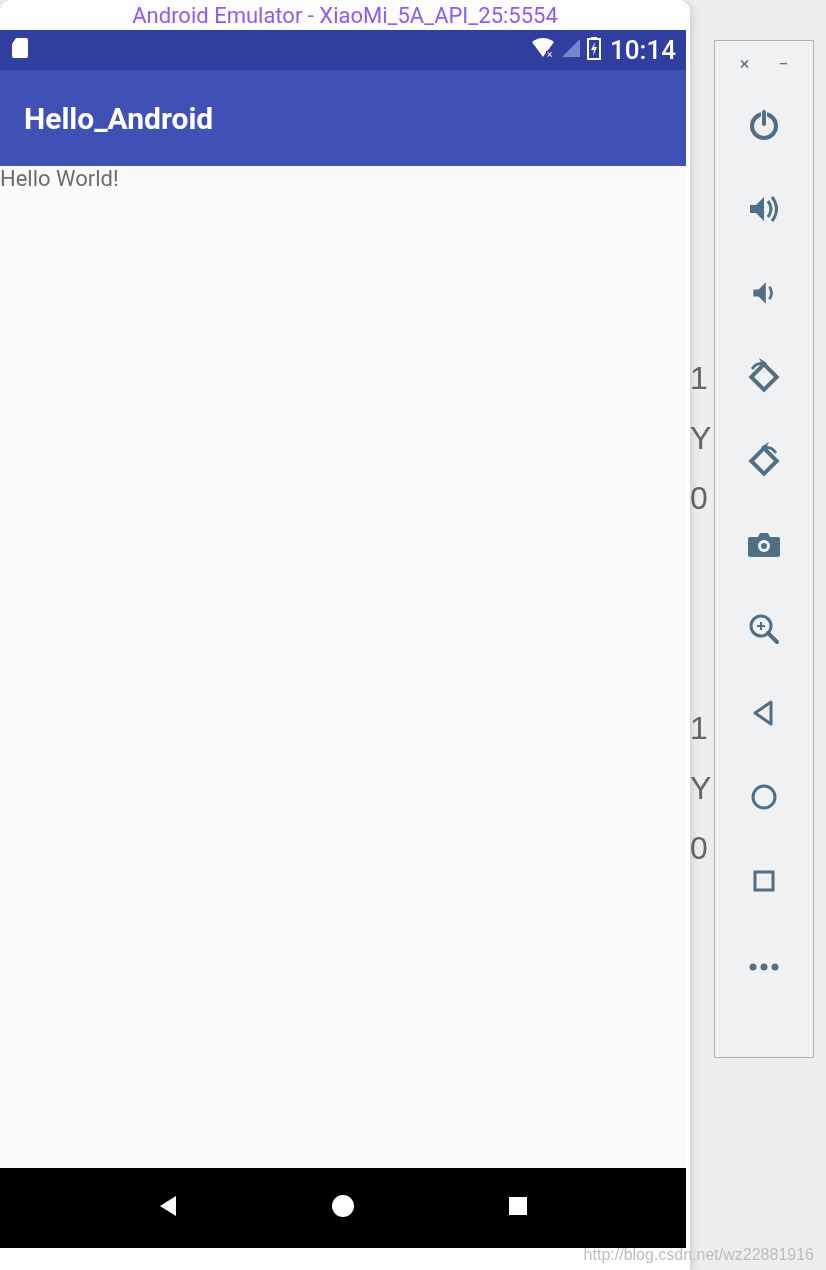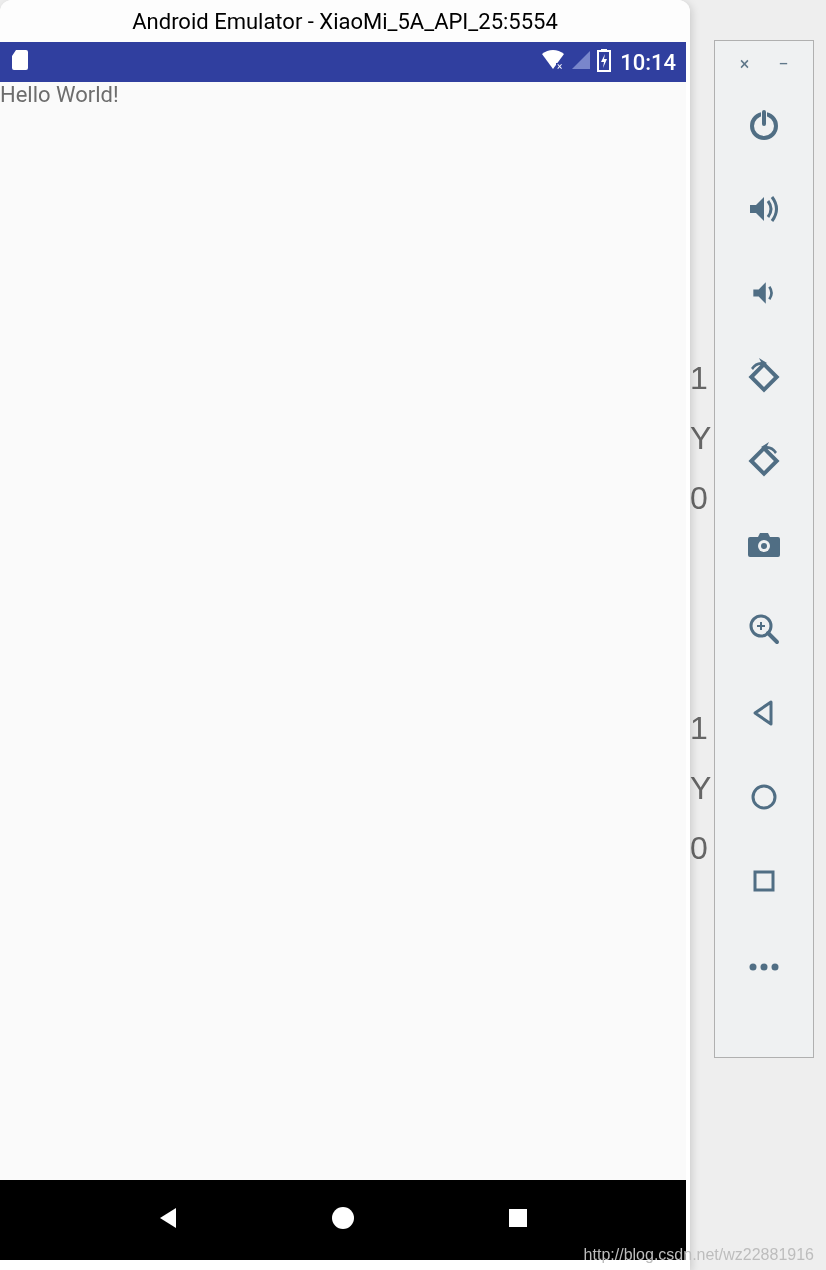--- a/index.html
+++ b/index.html
@@ -16,25 +16,25 @@
       left: 0;
       top: 0;
       width: 690px;
       height: 1270px;
       background: #ffffff;
       border-radius: 12px 12px 0 0;
       box-shadow: 2px 2px 8px rgba(0,0,0,0.15);
       overflow: hidden;
     }
     .titlebar {
-      height: 42px;
+      height: 30px;
       display: flex;
       align-items: center;
       justify-content: center;
-      color: #000000;
+      color: #8b5cf6;
       font-size: 22px;
       font-weight: 400;
       background: #fdfdfd;
     }
     .device-screen {
       width: 686px;
       height: 1218px;
       background: #fafafa;
       position: relative;
     }
@@ -42,21 +42,21 @@
       height: 40px;
       background: #303f9f;
       display: flex;
       align-items: center;
       justify-content: space-between;
       padding: 0 10px;
       color: #ffffff;
     }
     .status-left { display: flex; align-items: center; gap: 6px; }
     .status-right { display: flex; align-items: center; gap: 4px; }
-    .status-time { color: #fff; font-size: 22px; font-weight: 500; margin-left: 4px; }
+    .status-time { color: #fff; font-size: 26px; font-weight: 500; margin-left: 4px; }
     .app-bar {
       height: 96px;
       background: #3f51b5;
       display: flex;
       align-items: center;
       padding: 0 24px;
     }
     .app-title { color: #fff; font-size: 30px; font-weight: 700; }
     .content-area {
       background: #fafafa;
@@ -165,20 +165,23 @@
           <svg width="16" height="24" viewBox="0 0 16 24">
               <rect x="2" y="3" width="12" height="20" fill="none" stroke="#fff" stroke-width="2"></rect>
               <rect x="5" y="1" width="6" height="3" fill="#fff"></rect>
               <path fill="#fff" d="M9 6 L5 14 L8 14 L7 20 L11 11 L8 11 Z"></path>
             </svg>
         </span>
         <span class="status-time">10:14</span>
       </div>
     </div>
 
+    <div class="app-bar">
+      <span class="app-title">Hello_Android</span>
+    </div>
 
     <div class="content-area">
       <span class="content-text">Hello World!</span>
     </div>
 
     <div class="nav-bar">
       <div class="nav-btn">
         <span>
           <svg width="28" height="28" viewBox="0 0 28 28">
               <path fill="#fff" d="M22 4 L22 24 L6 14 Z"></path>

